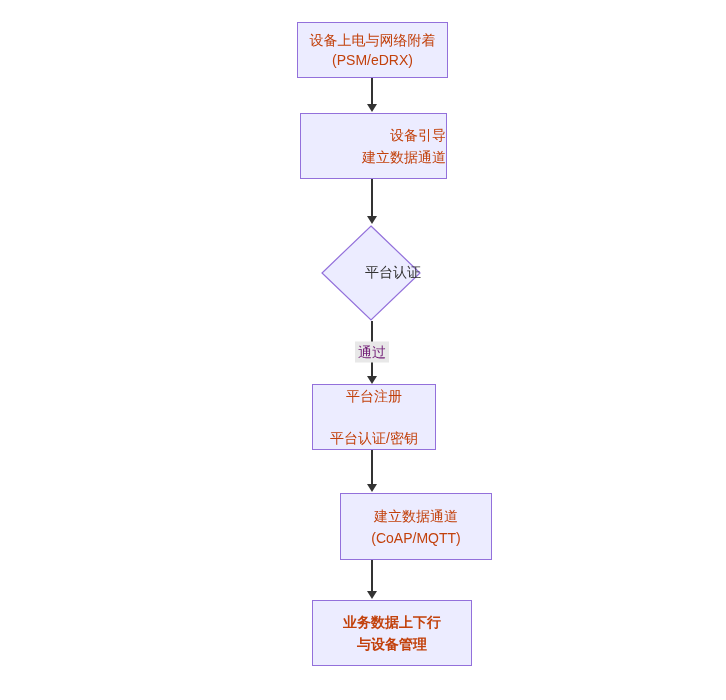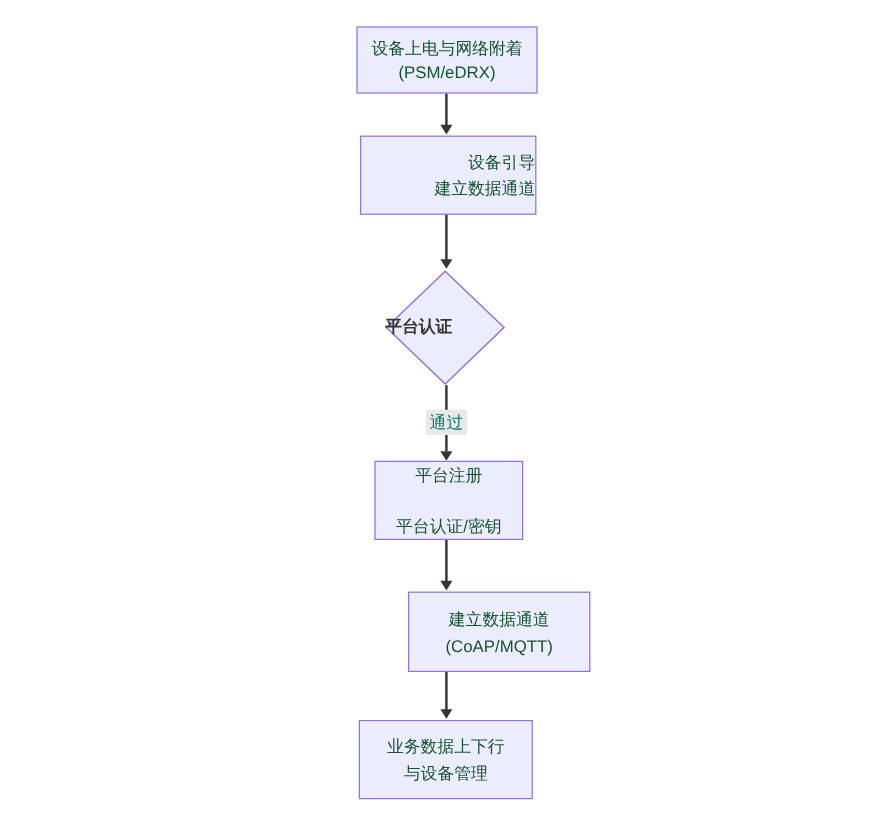--- a/index.html
+++ b/index.html
@@ -12,38 +12,37 @@
     height: 700px;
     background: #ffffff;
     overflow: hidden;
   }
 
   
   .node {
     position: absolute;
     background: #ECECFF;
     border: 1px solid #9370DB;
-    color: #14532d;
+    color: #c2410c;
     display: flex;
     flex-direction: column;
     align-items: center;
     justify-content: center;
     text-align: center;
     font-size: 14px;
     line-height: 22px;
   }
   .node.compact { line-height: 20px; }
 
   
   .diamond-wrap {
     position: absolute;
     display: flex;
     align-items: center;
-    justify-content: flex-start;
-    font-weight: bold;
+    justify-content: flex-end;
   }
   .diamond-wrap svg { position: absolute; top: 0; left: 0; }
   .diamond-label {
     position: relative;
     color: #333333;
     font-size: 14px;
     text-align: center;
   }
 
   
@@ -59,21 +58,21 @@
     border-left: 5px solid transparent;
     border-right: 5px solid transparent;
     border-top: 8px solid #333333;
   }
 
   
   .edge-label {
     position: absolute;
     transform: translate(-50%, -50%);
     background: #e8e8e8;
-    color: #0f766e;
+    color: #701a75;
     font-size: 14px;
     padding: 1px 3px;
     line-height: 19px;
     white-space: nowrap;
   }
 </style>
 </head>
 <body>
 
 <div class="canvas">
@@ -114,18 +113,18 @@
   <div class="arrow-head" style="left:367px; top:484px;"></div>
 
   <div class="node" style="left:296px; top:493px; width:152px; height:67px;margin-left:44px;">
     <div>建立数据通道</div>
     <div>(CoAP/MQTT)</div>
   </div>
 
   <div class="edge-line" style="left:371px; top:560px; height:32px;"></div>
   <div class="arrow-head" style="left:367px; top:591px;"></div>
 
-  <div class="node" style="left:299px; top:600px; width:145px; height:66px;">
+  <div class="node" style="left:312px; top:600px; width:160px; height:66px;font-weight:bold;">
     <div>业务数据上下行</div>
     <div>与设备管理</div>
   </div>
 
 </div>
 
 </body></html>

